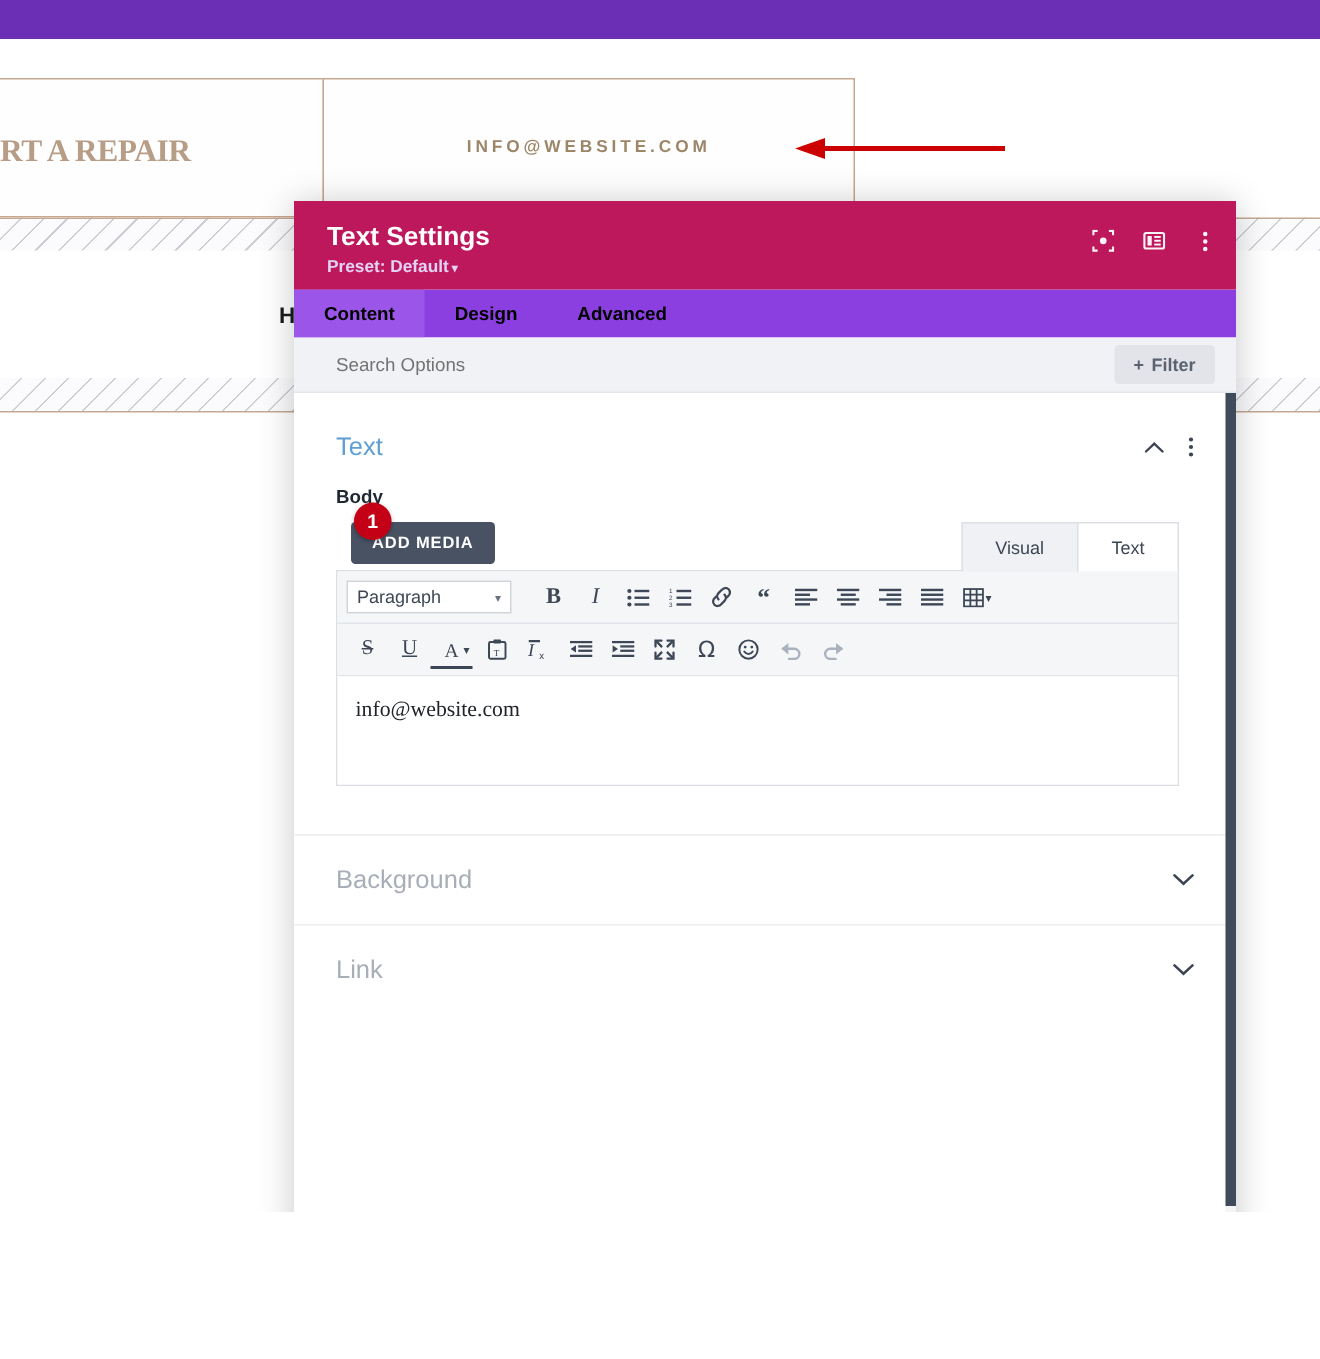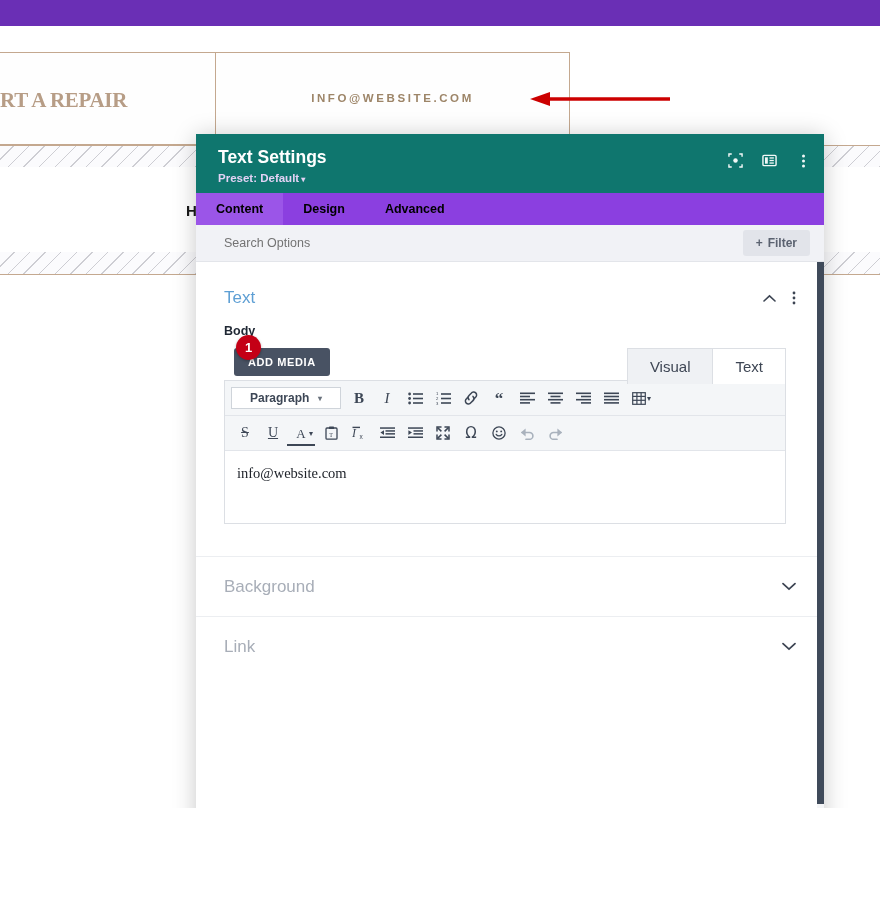--- a/index.html
+++ b/index.html
@@ -58,21 +58,21 @@
   }
 
   
   .modal {
     position:absolute; left:196px; top:134px; width:628px; height:722px;
     background:#ffffff;
     box-shadow: 0 2px 22px rgba(0,0,0,.22);
     overflow:hidden;
   }
   .modal-head {
-    position:relative; height:59px; background:#0f766e;
+    position:relative; height:59px; background:#be185d;
     padding:14px 27px 0 22px; box-sizing:border-box;
   }
   .modal-title {
     font-size:17.5px; font-weight:bold; color:#ffffff; line-height:1.1; margin:0;
   }
   .modal-preset {
     margin-top:5px; font-size:11.5px; color:#e3d2f5; font-weight:600;
   }
   .modal-preset .caret { font-size:8px; margin-left:2px; }
   .head-icons { position:absolute; right:12px; top:18px; display:flex; gap:17px; align-items:center; }
@@ -112,42 +112,42 @@
 
   .editor-wrap { margin-top:10px; position:relative; width:562px; }
   .editor-topbar { position:relative; height:32px; }
   .add-media {
     position:absolute; left:10px; top:0;
     background:#485263; color:#ffffff; font-size:11px; font-weight:bold;
     letter-spacing:.6px; padding:8px 14px; border-radius:3px; cursor:pointer;
   }
   .vt-tabs { position:absolute; right:0; top:0; display:flex; }
   .vt-tab {
-    font-size:15px; color:#3e4654; padding:9px 22px;
+    font-size:12px; color:#3e4654; padding:9px 22px;
     border:1px solid #dcdfe4; border-bottom:none; background:#f6f7f9; cursor:pointer;
   }
   .vt-tab.active { background:#eff1f4; }
   .vt-tab.plain { background:#ffffff; margin-left:-1px; }
 
   .editor-box { border:1px solid #dcdfe4; background:#ffffff; }
   .tb-row {
     display:flex; align-items:center; gap:0px; padding:3px 6px;
     background:#f4f6f8; border-bottom:1px solid #e2e5ea; min-height:28px;
   }
   .tb-row.second { border-bottom:1px solid #e2e5ea; }
   .tb-btn {
     width:28px; height:26px; display:flex; align-items:center; justify-content:center;
     color:#3d4756; cursor:pointer; font-size:14px;
   }
   .tb-btn.dim { color:#a9b2bd; }
   .fmt-select {
     width:110px; height:22px; background:#ffffff; border:1px solid #cfd4da;
     display:flex; align-items:center; justify-content:space-between;
-    padding:0 18px; box-sizing:border-box; font-size:12px; color:#3d4756;
-    margin-right:4px; cursor:pointer;font-weight:bold;
+    padding:0 6px; box-sizing:border-box; font-size:12px; color:#3d4756;
+    margin-right:14px; cursor:pointer;
   }
   .fmt-select .car { font-size:8px; color:#6a727d; }
   .tb-caret { font-size:8px; color:#3d4756; margin-left:-6px; margin-right:4px; cursor:pointer; }
 
   .editor-area {
     height:72px; background:#ffffff; padding:14px 12px 0 12px; box-sizing:border-box;
     font-family:"Liberation Serif", serif; font-size:14.5px; color:#20242b;
   }
 
   .badge-1 {

